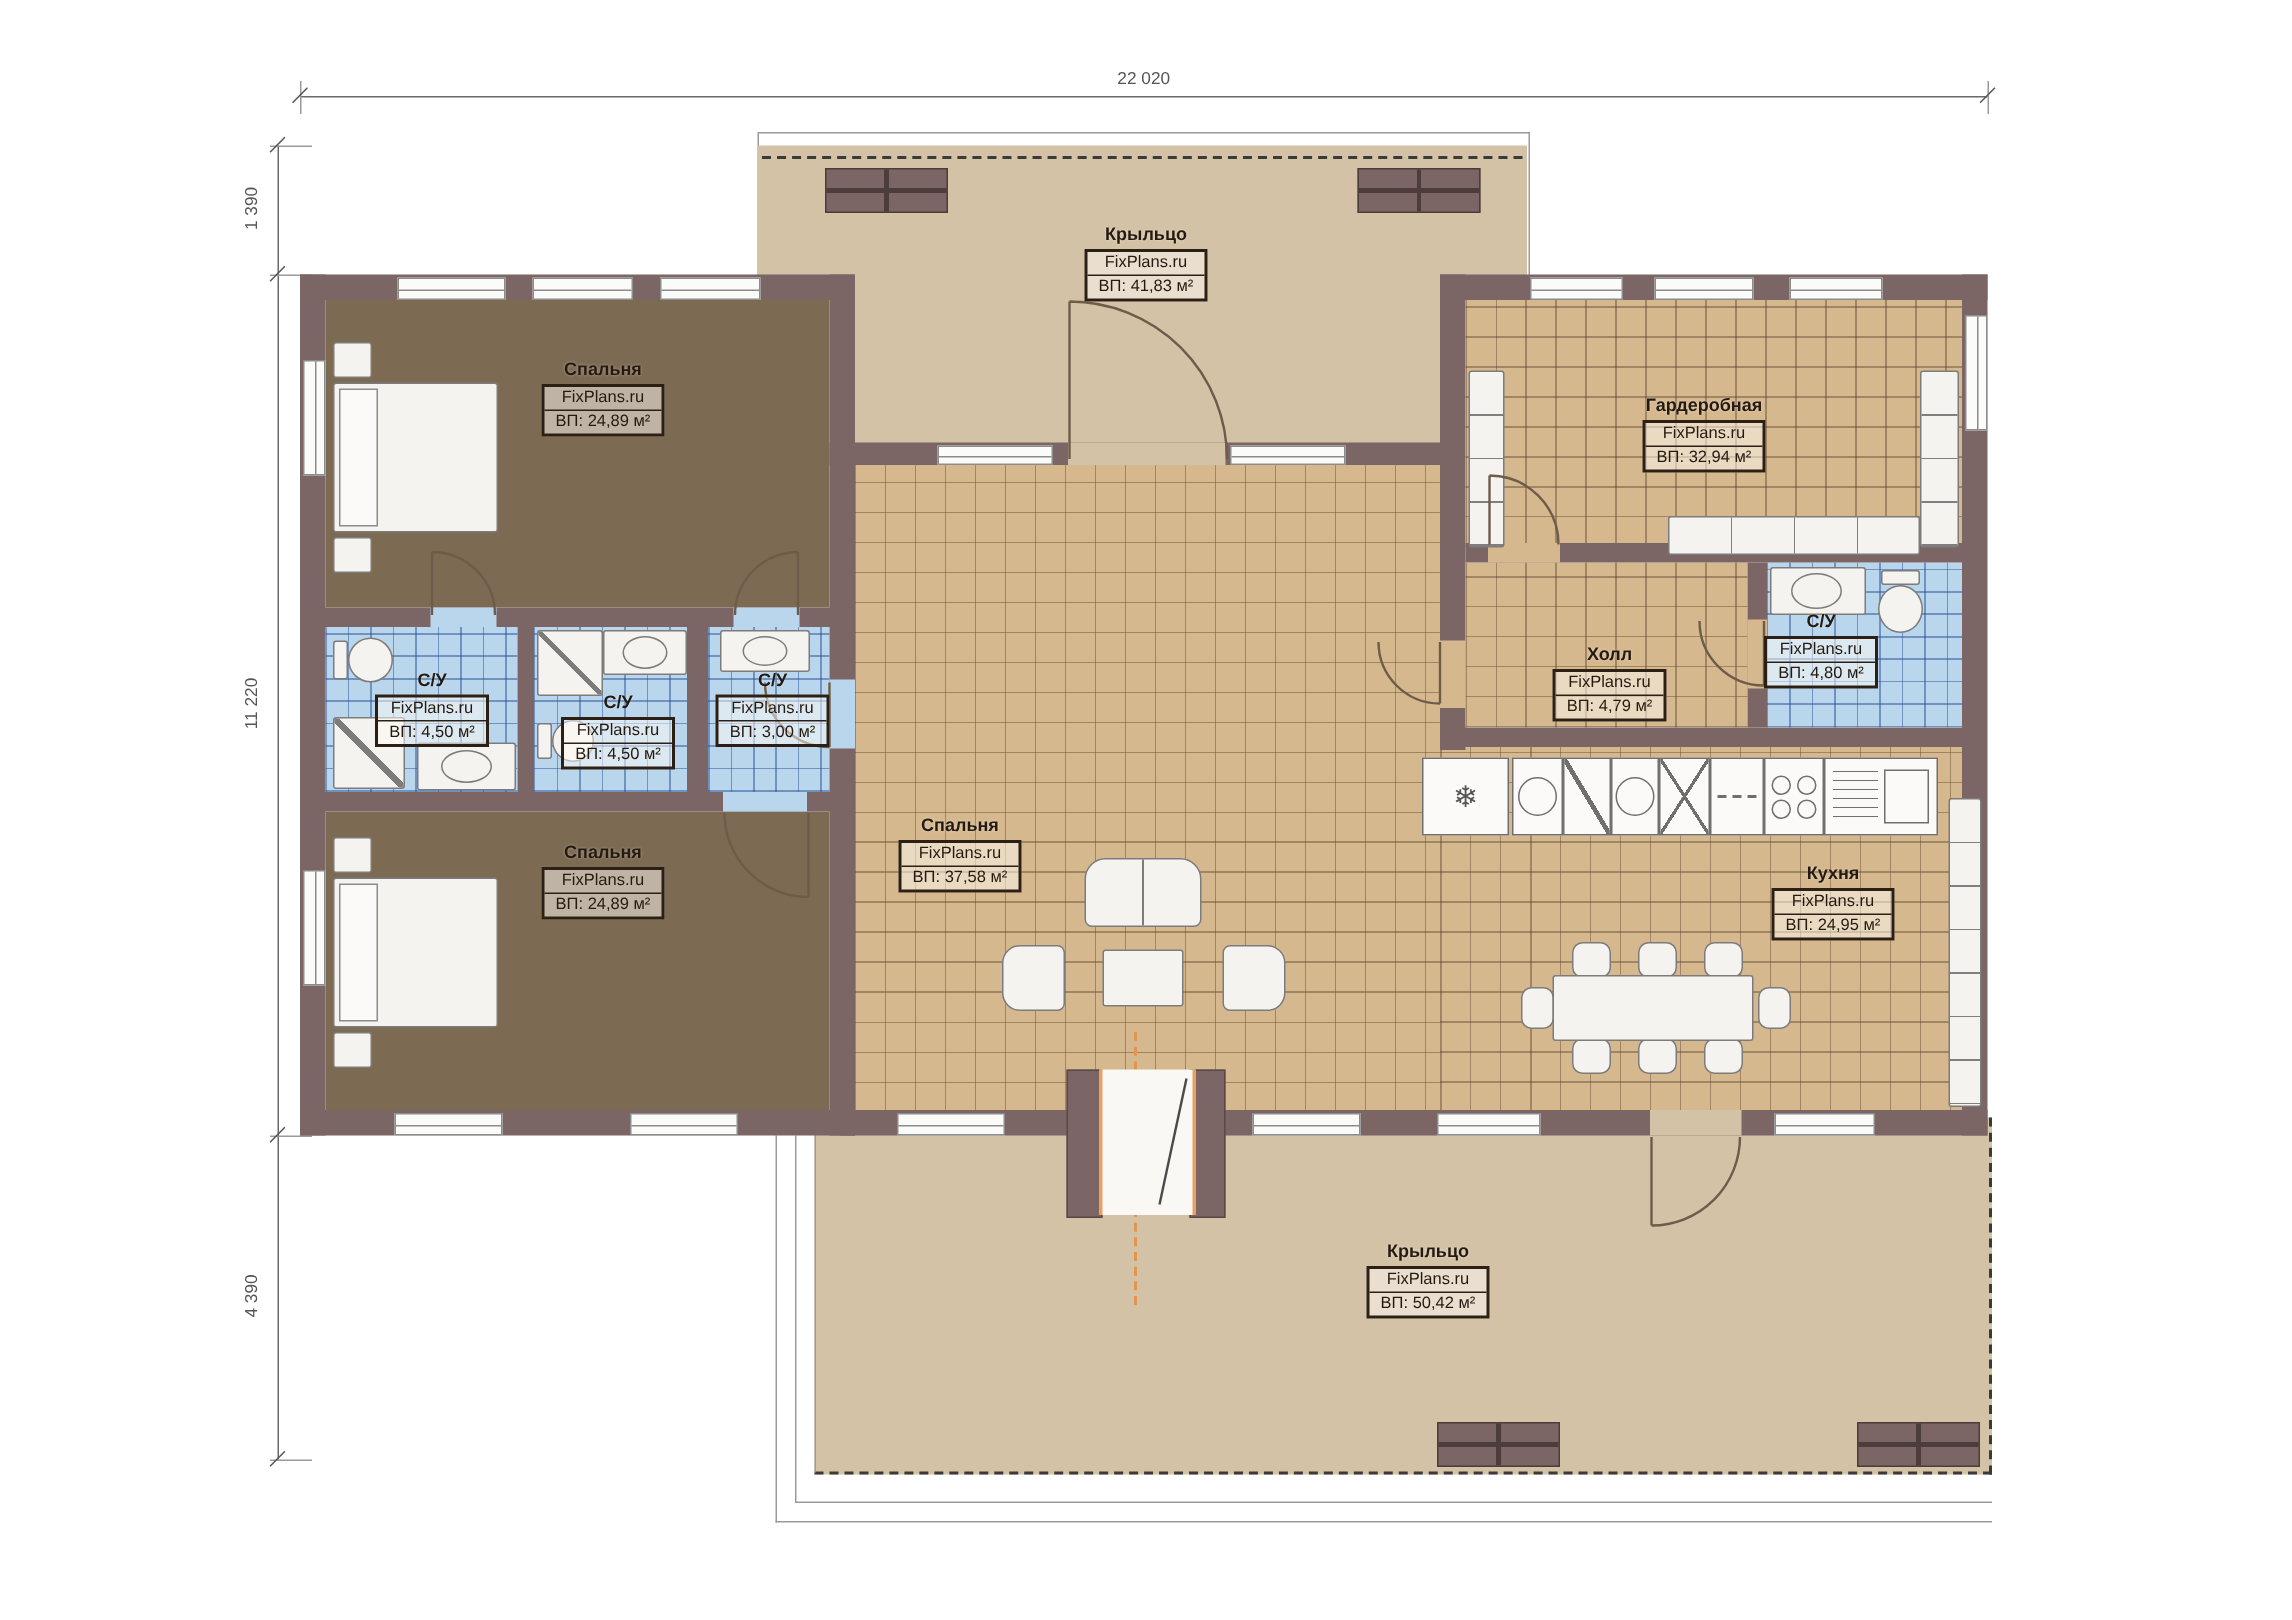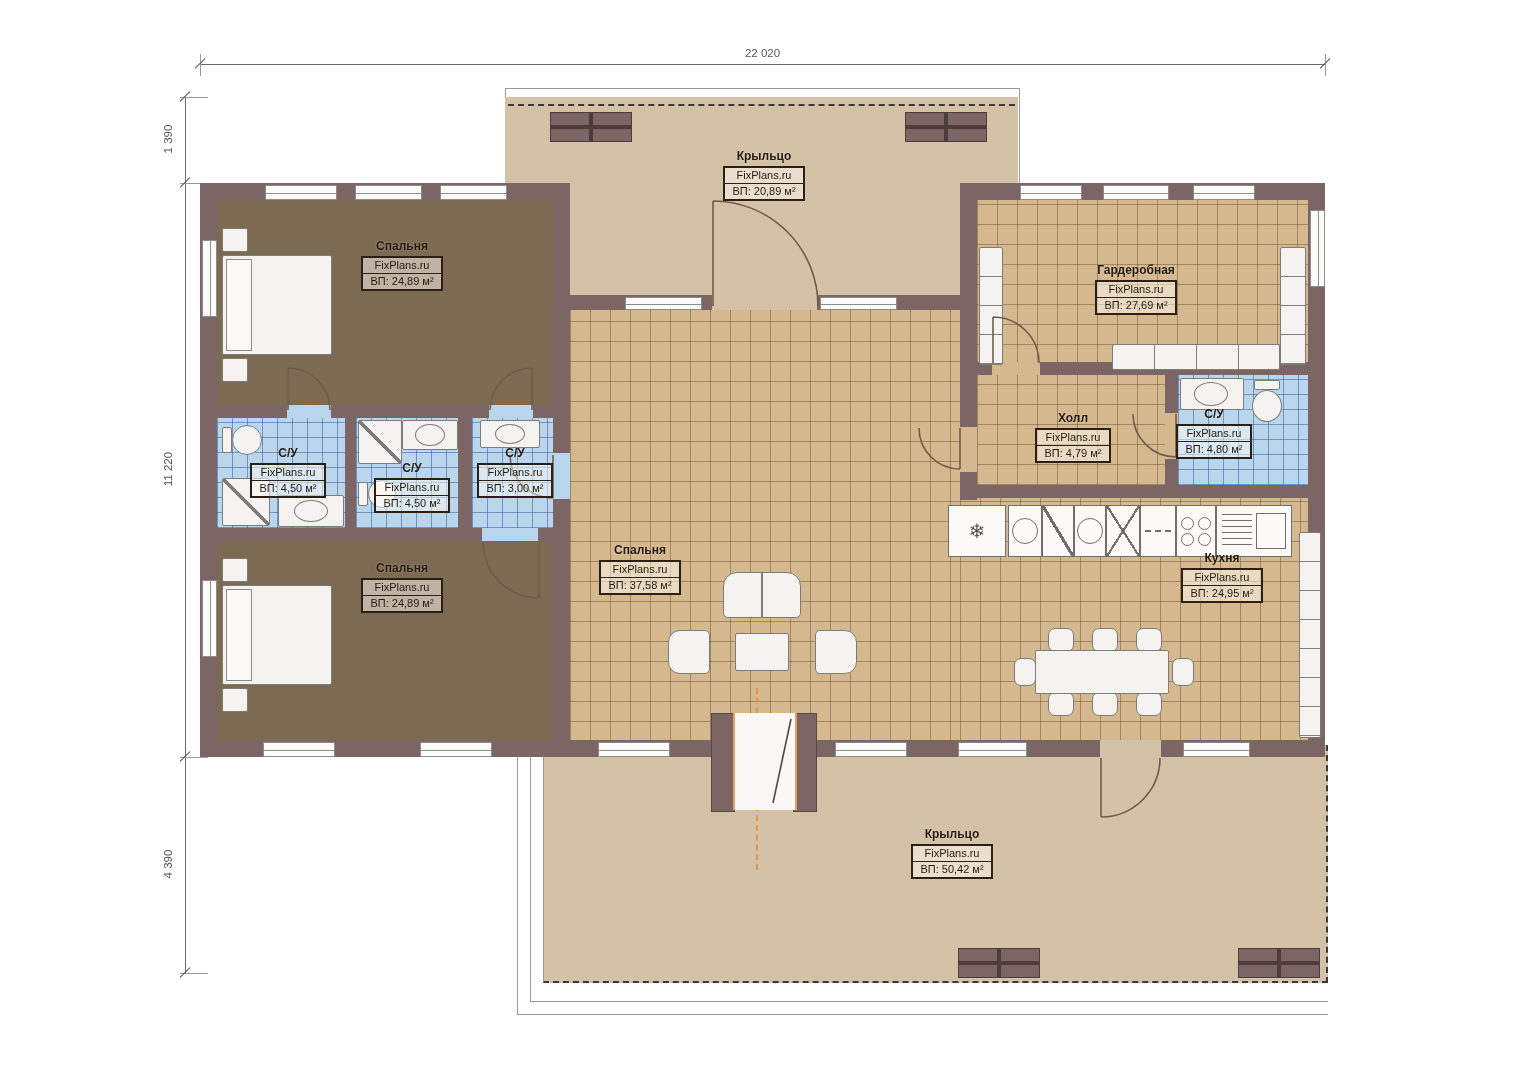--- a/index.html
+++ b/index.html
@@ -265,31 +265,31 @@
   <div style="position:absolute;left:793px;top:713px;width:22px;height:97px;background:#7b6565;border:1px solid #5a4848;z-index:26"></div>
   <div style="position:absolute;left:733px;top:713px;width:60px;height:97px;background:#faf8f5;border-left:2px solid #e8a060;border-right:2px solid #e8a060;z-index:26">
     <svg width="60" height="97">
         <path d="M56,6 L38,90" stroke="#4a4a4a" stroke-width="1.6" fill="none"></path>
       </svg>
   </div>
   <div class="dash-orange" style="left:756px;top:688px;height:182px"></div>
 
   <div class="rlabel" style="left:764px;top:150px">
     <div class="rname">Крыльцо</div>
-    <div class="rbox"><div>FixPlans.ru</div><div>ВП: 20,89 м²</div></div>
+    <div class="rbox"><div>FixPlans.ru</div><div>ВП: 41,83 м²</div></div>
   </div>
   <div class="rlabel" style="left:402px;top:240px">
     <div class="rname">Спальня</div>
     <div class="rbox"><div>FixPlans.ru</div><div>ВП: 24,89 м²</div></div>
   </div>
   <div class="rlabel" style="left:1136px;top:264px">
     <div class="rname">Гардеробная</div>
-    <div class="rbox"><div>FixPlans.ru</div><div>ВП: 27,69 м²</div></div>
-  </div>
-  <div class="rlabel" style="left:1073px;top:412px">
+    <div class="rbox"><div>FixPlans.ru</div><div>ВП: 32,94 м²</div></div>
+  </div>
+  <div class="rlabel" style="left:1073px;top:430px">
     <div class="rname">Холл</div>
     <div class="rbox"><div>FixPlans.ru</div><div>ВП: 4,79 м²</div></div>
   </div>
   <div class="rlabel" style="left:1214px;top:408px">
     <div class="rname">С/У</div>
     <div class="rbox"><div>FixPlans.ru</div><div>ВП: 4,80 м²</div></div>
   </div>
   <div class="rlabel" style="left:288px;top:447px">
     <div class="rname">С/У</div>
     <div class="rbox"><div>FixPlans.ru</div><div>ВП: 4,50 м²</div></div>
@@ -303,21 +303,21 @@
     <div class="rbox"><div>FixPlans.ru</div><div>ВП: 3,00 м²</div></div>
   </div>
   <div class="rlabel" style="left:640px;top:544px">
     <div class="rname">Спальня</div>
     <div class="rbox"><div>FixPlans.ru</div><div>ВП: 37,58 м²</div></div>
   </div>
   <div class="rlabel" style="left:402px;top:562px">
     <div class="rname">Спальня</div>
     <div class="rbox"><div>FixPlans.ru</div><div>ВП: 24,89 м²</div></div>
   </div>
-  <div class="rlabel" style="left:1222px;top:552px">
+  <div class="rlabel" style="left:1222px;top:576px">
     <div class="rname">Кухня</div>
     <div class="rbox"><div>FixPlans.ru</div><div>ВП: 24,95 м²</div></div>
   </div>
   <div class="rlabel" style="left:952px;top:828px">
     <div class="rname">Крыльцо</div>
     <div class="rbox"><div>FixPlans.ru</div><div>ВП: 50,42 м²</div></div>
   </div>
 
 </div>
 

